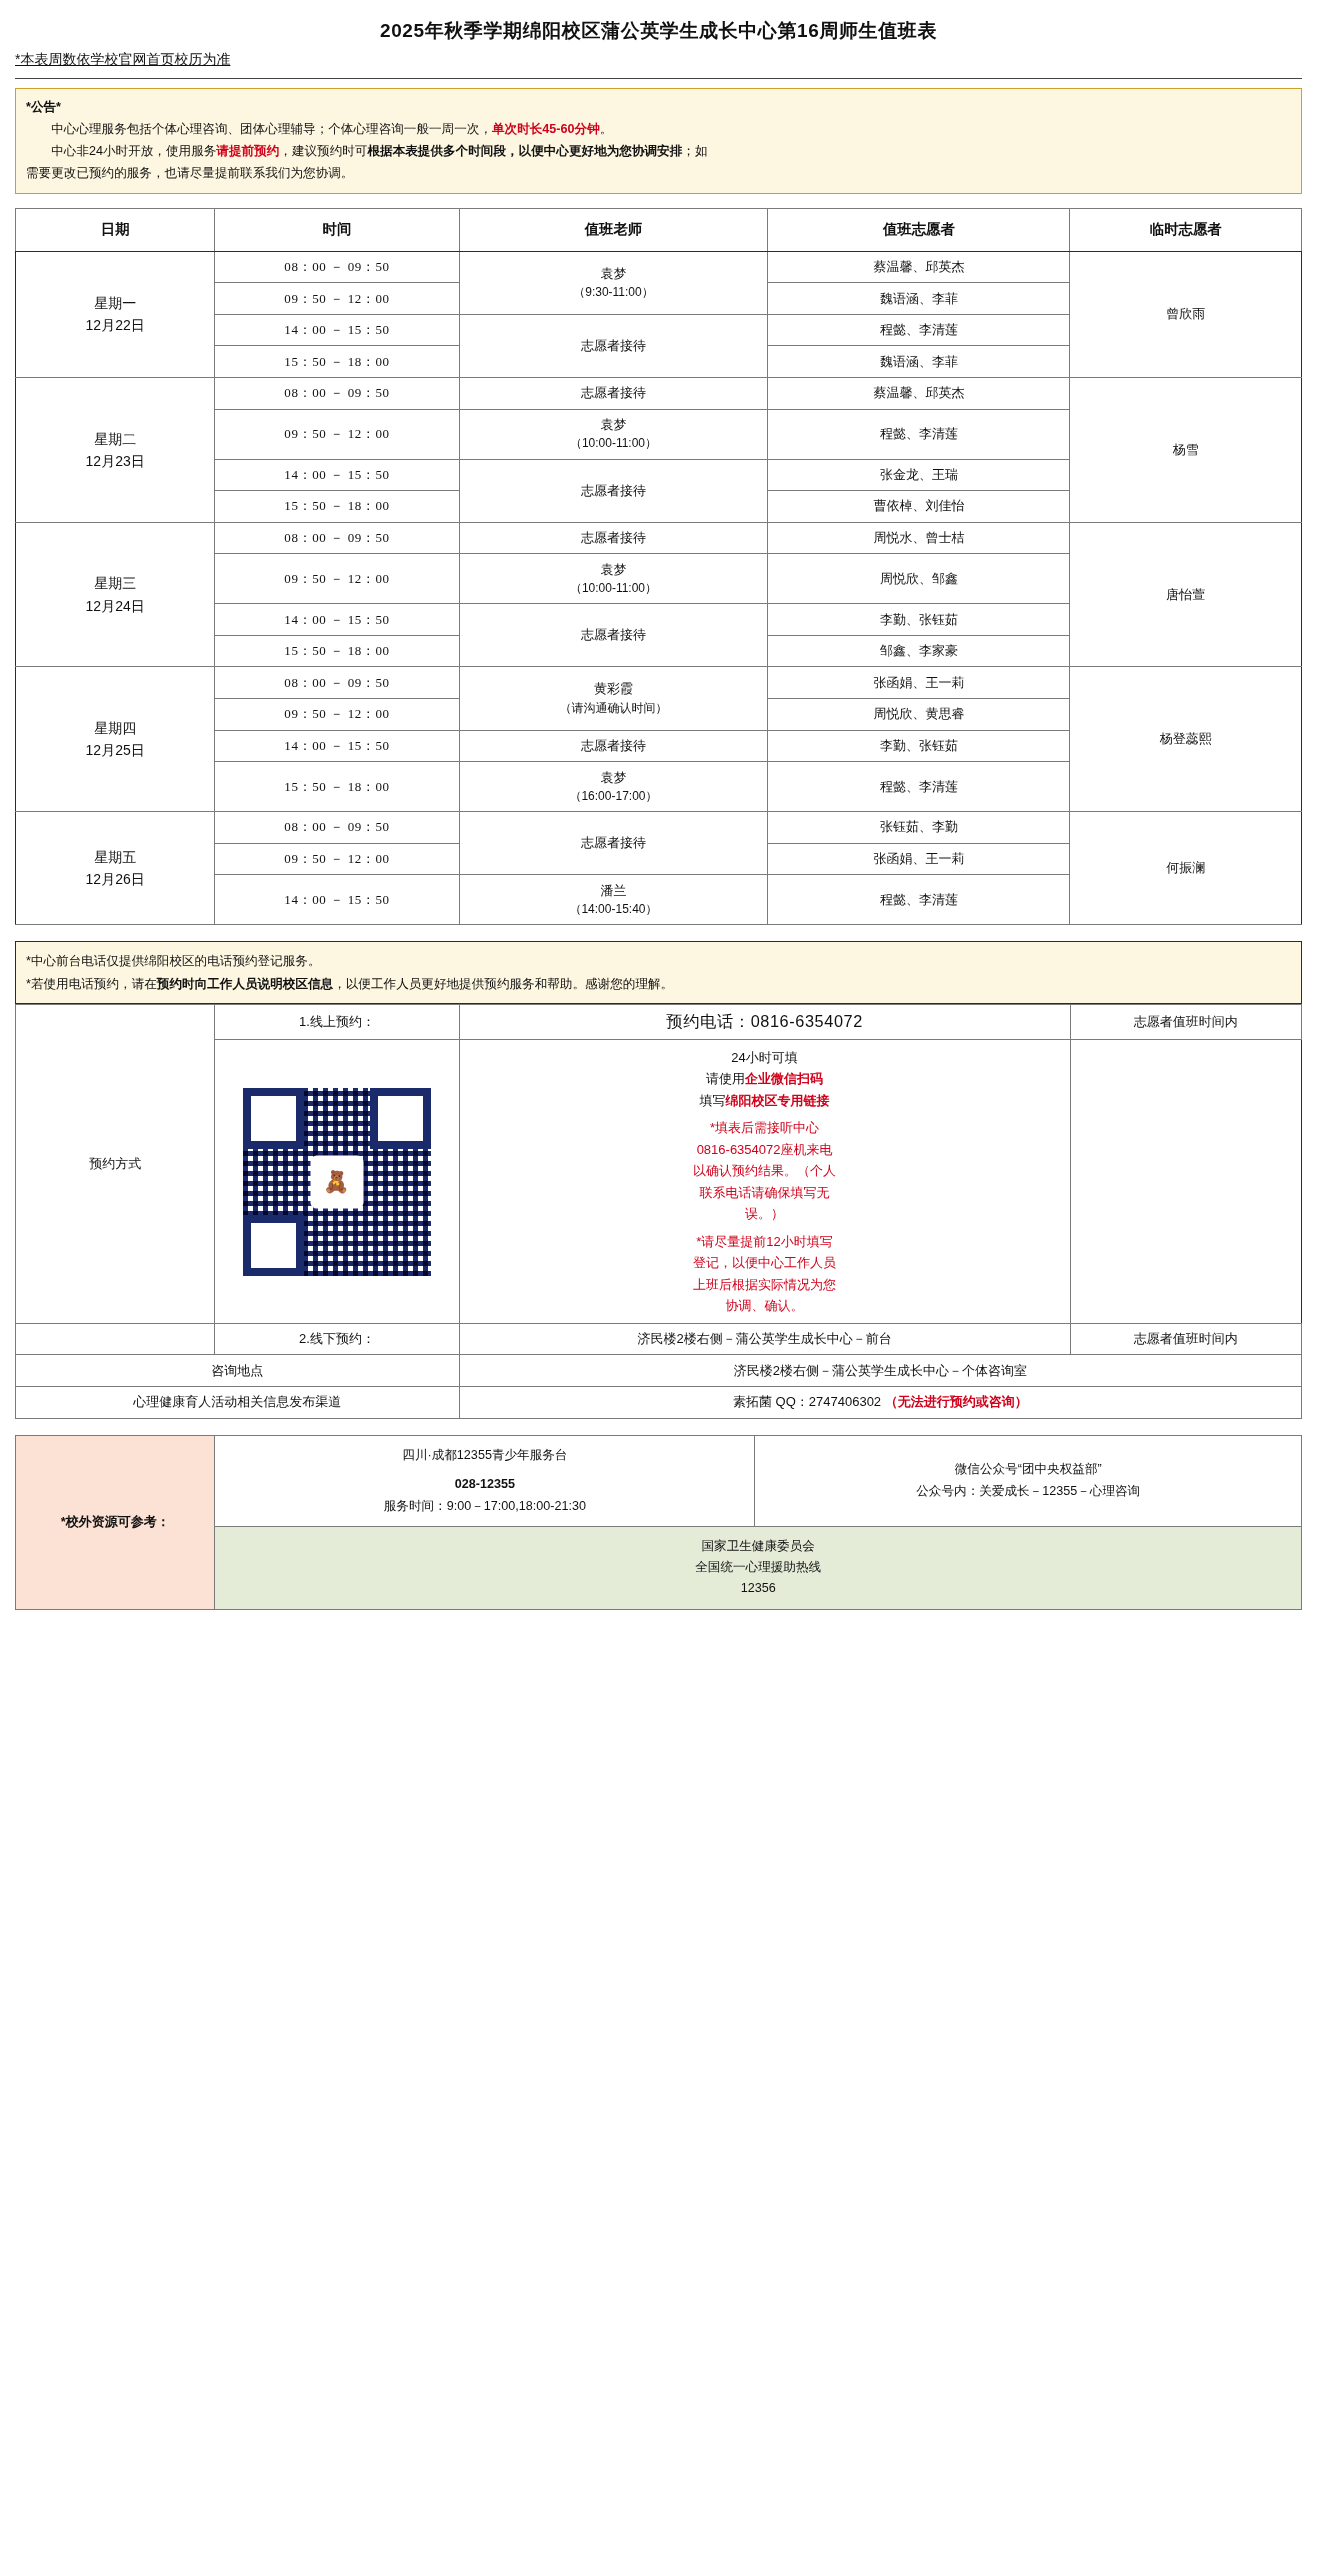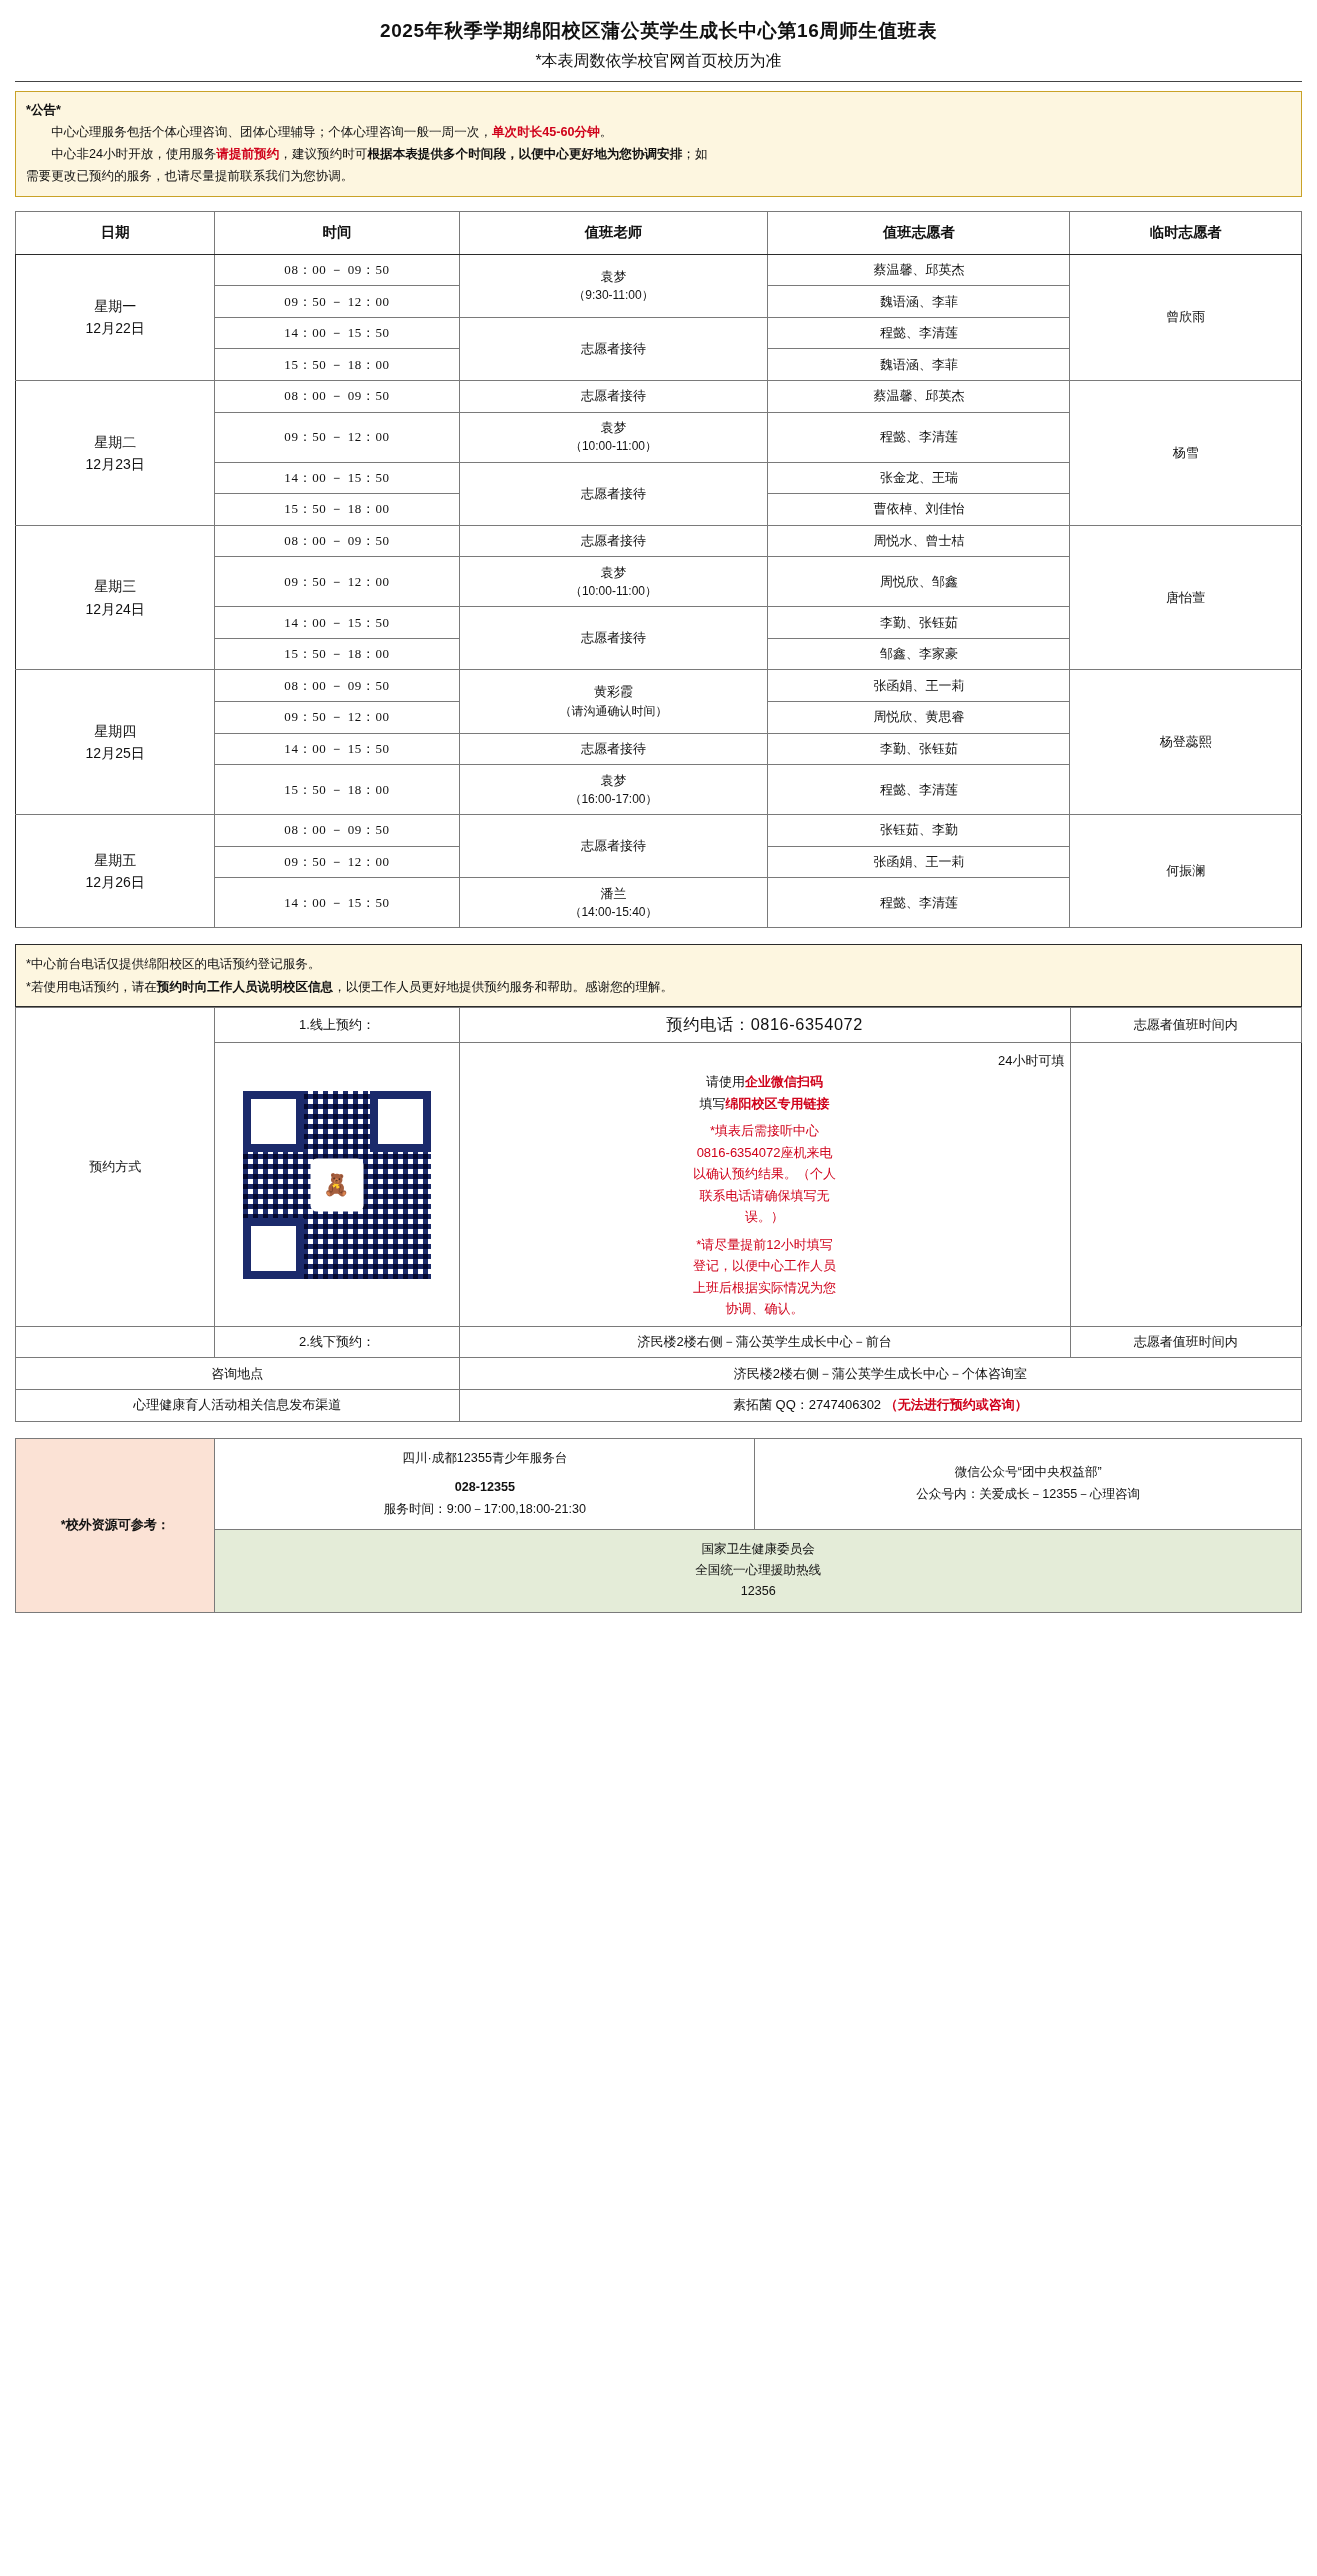--- a/index.html
+++ b/index.html
@@ -1,19 +1,19 @@
 <!DOCTYPE html>
 <html style="font-size:10px"><head>
 <meta charset="utf-8">
 <style>
   html,body{margin:0;padding:0;background:#ffffff;}
   body{width:1317px;font-family:"Liberation Sans","DejaVu Sans",sans-serif;color:#111;}
   .page{width:1317px;box-sizing:border-box;padding:11.3px 15px 12.6px 15px;}
   .title{text-align:center;font-size:19px;font-weight:bold;letter-spacing:0.6px;padding:6.3px 0 5px 0;}
-  .subtitle{text-align:center;font-size:16px;padding:2.5px 0 8.8px 0;border-bottom:1.3px solid #444;}
+  .subtitle{text-align:left;font-size:14px;padding:2.5px 0 8.8px 0;border-bottom:1.3px solid #444;text-decoration:underline;}
   .notice{border:1.3px solid #c9a227;background:#fdf6e0;margin-top:8.8px;padding:7.5px 10px 8.8px 10px;font-size:12.6px;line-height:1.75;}
   .notice .hd{font-weight:bold;}
   .notice p{margin:0;text-indent:2em;}
   .red{color:#d0021b;font-weight:bold;}
   .bold{font-weight:bold;margin-top:8px;}
   table{border-collapse:collapse;width:100%;}
   .sched{margin-top:14px;border:1.3px solid #2b2b2b;table-layout:fixed;}
   .sched th,.sched td{border:0.6px solid #7a7a7a;text-align:center;font-size:13px;padding:6.3px 2.5px;}
   .sched thead th{font-size:14.4px;padding:11.3px 2.5px;border-bottom:1.3px solid #2b2b2b;}
   .sched td.daycell{font-size:14px;line-height:1.6;border-left:1.3px solid #2b2b2b;}
@@ -217,21 +217,21 @@
       <tr>
         <td>
           <div class="qrbox">
             <div class="qr">
                 <div class="c3"></div>
                 <div class="ctr">🧸</div>
               </div>
           </div>
         </td>
         <td class="sidenote">
-          <div style="text-align:right">24小时可填</div>
+          <div style="text-align:center">24小时可填</div>
           <div style="text-align:center"><span>请使用</span><span class="r bold">企业微信扫码</span></div>
           <div style="text-align:center"><span>填写</span><span class="r bold">绵阳校区专用链接</span></div>
           <div style="height:6.3px"></div>
           <div class="r">*填表后需接听中心</div>
           <div class="r">0816-6354072座机来电</div>
           <div class="r">以确认预约结果。（个人</div>
           <div class="r">联系电话请确保填写无</div>
           <div class="r">误。）</div>
           <div style="height:6.3px"></div>
           <div class="r">*请尽量提前12小时填写</div>

